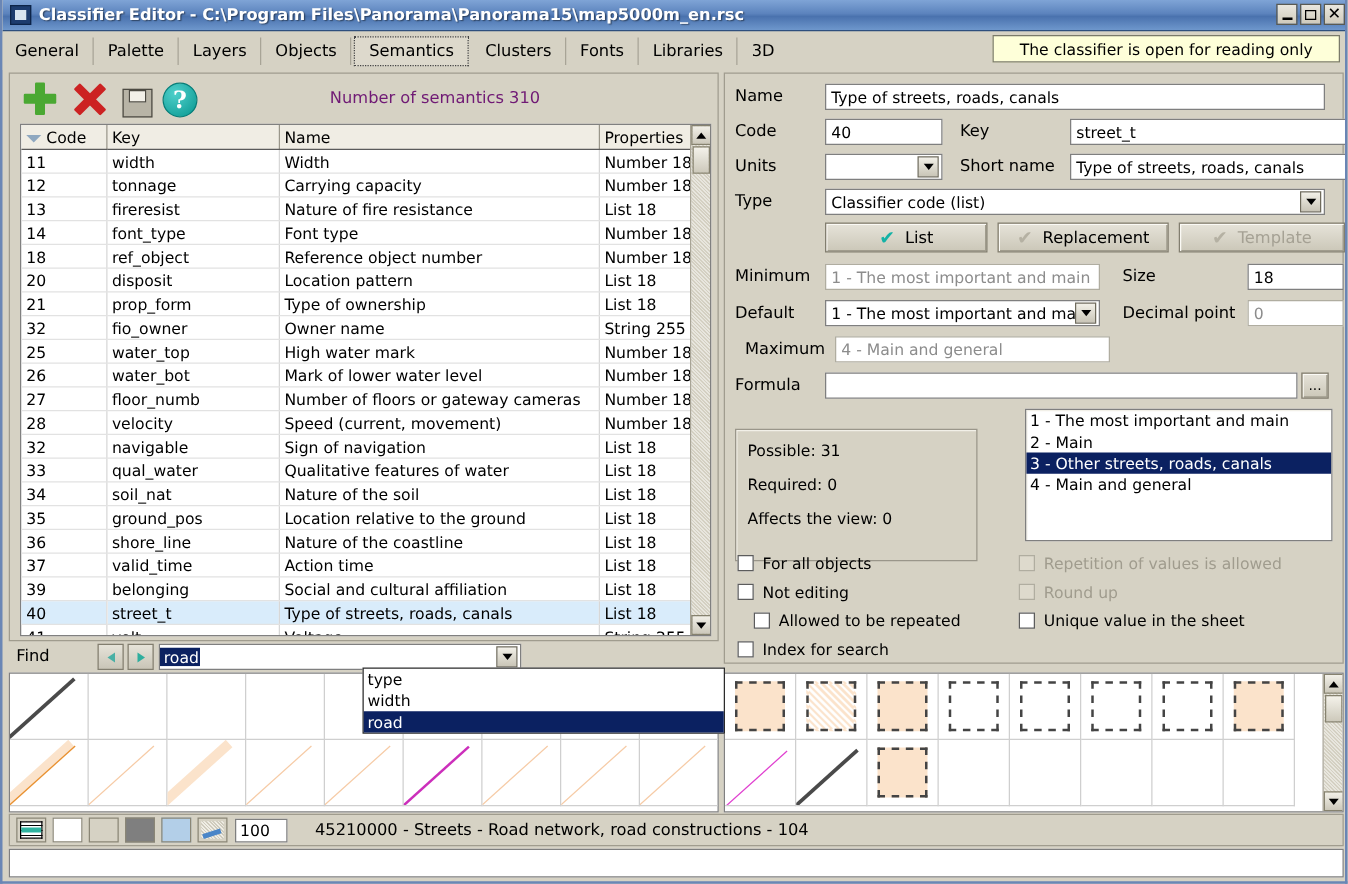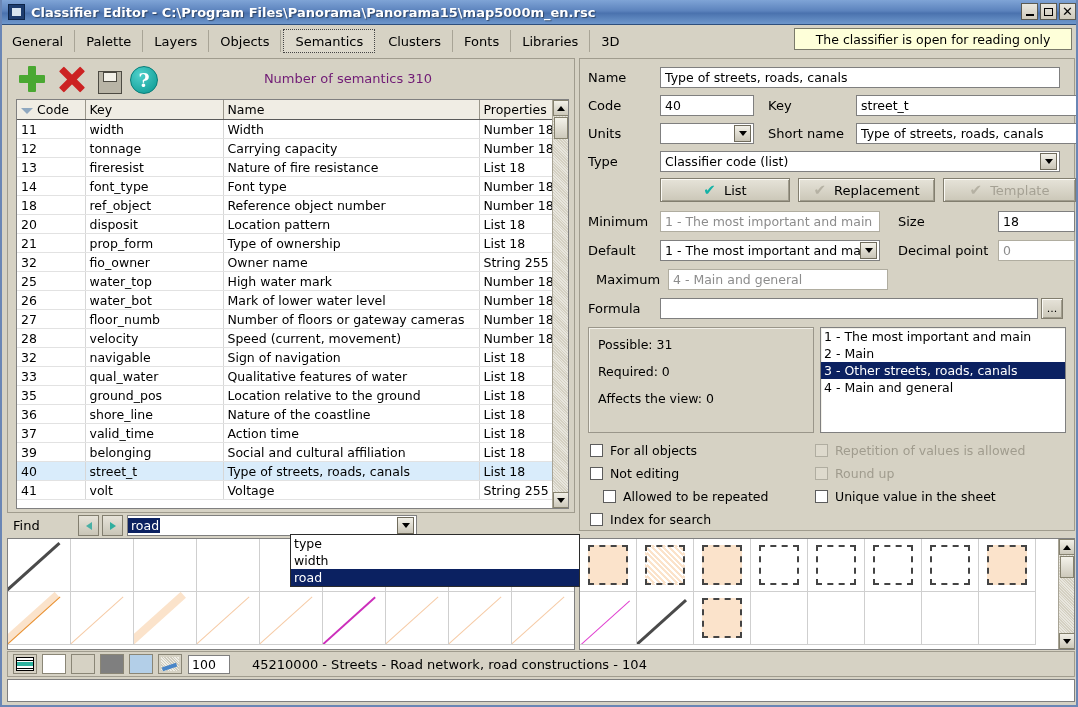--- a/index.html
+++ b/index.html
@@ -461,20 +461,26 @@
               <td class="col-name">Sign of navigation</td>
               <td class="col-prop">List 18</td>
             </tr>
             <tr>
               <td class="col-code">33</td>
               <td class="col-key">qual_water</td>
               <td class="col-name">Qualitative features of water</td>
               <td class="col-prop">List 18</td>
             </tr>
             <tr>
+              <td class="col-code">34</td>
+              <td class="col-key">soil_nat</td>
+              <td class="col-name">Nature of the soil</td>
+              <td class="col-prop">List 18</td>
+            </tr>
+            <tr>
               <td class="col-code">35</td>
               <td class="col-key">ground_pos</td>
               <td class="col-name">Location relative to the ground</td>
               <td class="col-prop">List 18</td>
             </tr>
             <tr>
               <td class="col-code">36</td>
               <td class="col-key">shore_line</td>
               <td class="col-name">Nature of the coastline</td>
               <td class="col-prop">List 18</td>
@@ -591,21 +597,21 @@
       <div class="flabel" style="width:72px;">Maximum</div>
       <div class="ftext readonly-w" style="width:220px;">4 - Main and general</div>
     </div>
 
     <div class="frow" style="left:8px; top:239px;">
       <div class="flabel" style="width:72px;">Formula</div>
       <div class="ftext" style="width:378px;"></div>
       <div class="btn3d" style="width:22px; height:21px; margin-left:3px; font-size:11px;">...</div>
     </div>
 
-    <div class="panelbox" id="statsbox" style="left:8px; top:268px; width:226px; height:106px; padding:9px 0 0 9px;">
+    <div class="panelbox" id="statsbox" style="left:8px; top:284px; width:194px; height:106px; padding:9px 0 0 9px;">
       <div style="margin-bottom:12px;">Possible: 31</div>
       <div style="margin-bottom:12px;">Required: 0</div>
       <div>Affects the view: 0</div>
     </div>
 
     <div class="panelbox" id="valuelist" style="left:240px; top:268px; width:246px; height:106px;">
       <div class="vli">1 - The most important and main</div>
       <div class="vli">2 - Main</div>
       <div class="vli sel">3 - Other streets, roads, canals</div>
       <div class="vli">4 - Main and general</div>

